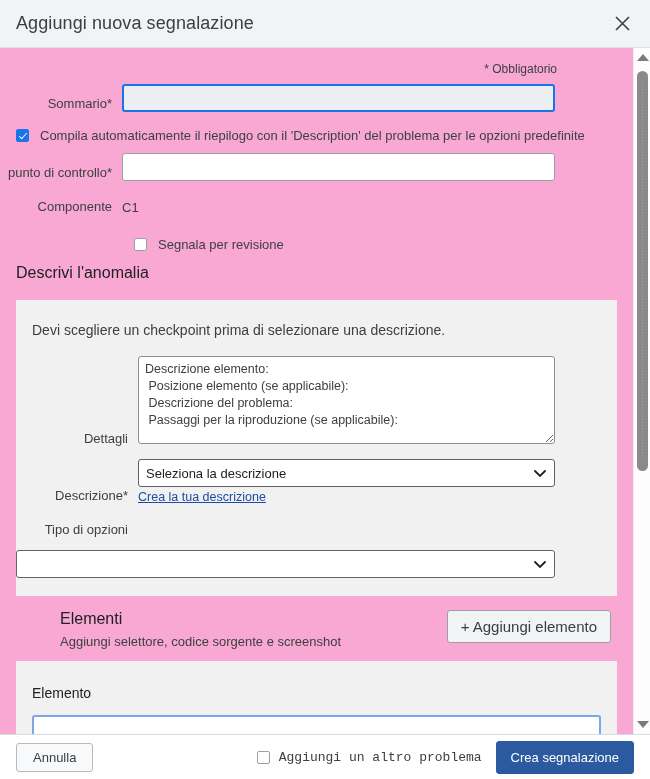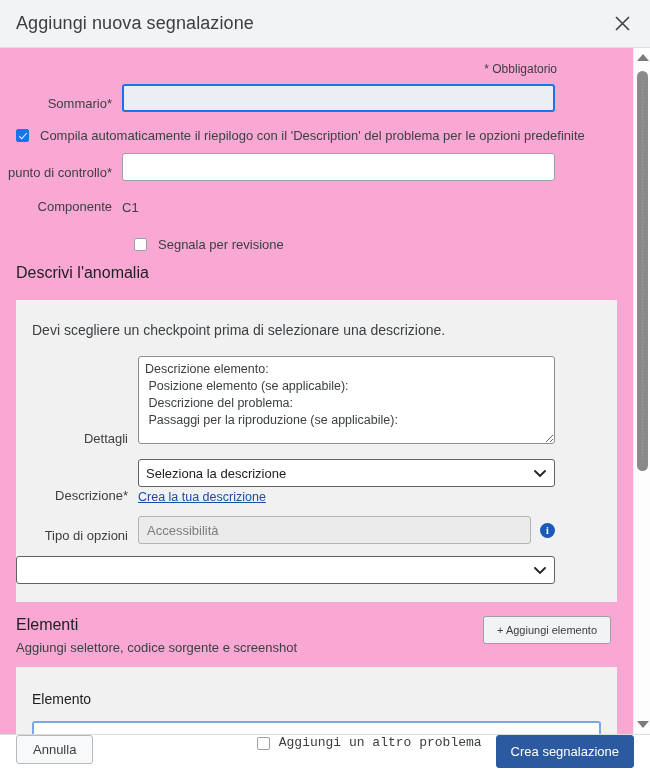--- a/index.html
+++ b/index.html
@@ -270,28 +270,29 @@
     margin-left: 9px;
     cursor: pointer;
     box-shadow: 0 0 0 1.5px #f1f1f1;
   }
 
   
   .elementi-head {
     display: flex;
     align-items: flex-start;
     padding-top: 14px;
+    padding-left: 44px;
   }
   .elementi-head-left { flex: 1; }
   .btn-secondary {
     background: #f1f3f4;
     border: 1px solid #9aa0a6;
     border-radius: 3px;
     font-family: "Liberation Sans", sans-serif;
-    font-size: 11px;
+    font-size: 15px;
     color: #3c4043;
     padding: 7px 13px;
     margin-right: 22px;
     cursor: pointer;
     white-space: nowrap;
   }
   .elemento-card {
     background: #f1f1f1;
     margin: 12px 16px 0 16px;
     padding: 24px 16px 4px 16px;
@@ -355,21 +356,21 @@
     background: repeating-linear-gradient(to bottom, #a4a4a4 0 1px, transparent 1px 3px);
   }
 
   
   .dialog-footer {
     height: 45px;
     min-height: 45px;
     border-top: 1px solid #dadce0;
     background: #fff;
     display: flex;
-    align-items: flex-start;
+    align-items: center;
     padding: 0 16px;
     box-sizing: border-box;
   }
   .btn-cancel {
     background: #f8f9fa;
     border: 1px solid #b9b9b9;
     border-radius: 3px;
     font-family: "Liberation Sans", sans-serif;
     font-size: 13px;
     color: #3c4043;
@@ -467,26 +468,20 @@
                     <path d="M1 1.5 L6 6.5 L11 1.5" stroke="#202124" stroke-width="1.8" fill="none" stroke-linecap="round"></path>
                   </svg>
               </span>
             </div>
             <a class="link">Crea la tua descrizione</a>
           </div>
         </div>
 
         <div class="row">
           <div class="row-label">Tipo di opzioni</div>
-          <div class="row-field" style="padding-right:62px;">
-            <div class="info-row">
-              <div class="fake-input disabled">Accessibilità</div>
-              <div class="info-icon">i</div>
-            </div>
-          </div>
         </div>
 
         <div class="row" style="margin-bottom:0;">
           <div class="row-field">
             <div class="select-wrap">
               <select class="select-input">
                 <option></option>
               </select>
               <span class="chev">
                 <svg width="12" height="8" viewBox="0 0 12 8">

